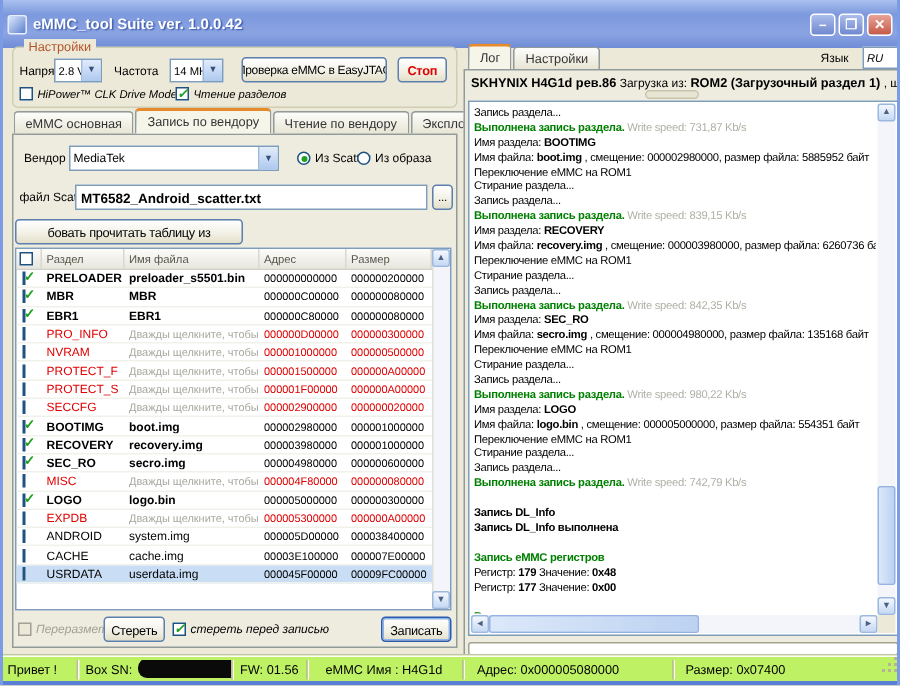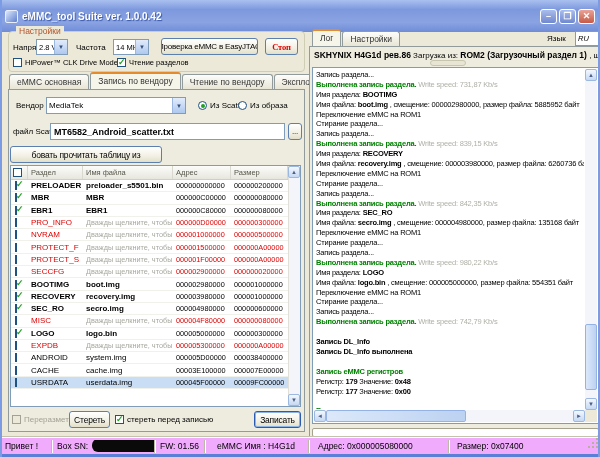--- a/index.html
+++ b/index.html
@@ -24,21 +24,21 @@
     background:linear-gradient(180deg,#ffffff,#f2f0e4 60%,#e3dfc9);
     font-size:8px;color:#000;text-align:center;white-space:nowrap;overflow:hidden;
     display:flex;align-items:center;justify-content:center;letter-spacing:-0.2px;}
   .btn.default{box-shadow:0 0 0 1px #8db4e8 inset;border-color:#2a5bb0;}
   .combo{position:absolute;height:16px;border:1px solid #7f9db9;background:#fff;
     display:flex;align-items:center;}
   .combo .ctext{flex:1;font-size:7.5px;padding-left:2px;white-space:nowrap;overflow:hidden;}
   .combo .cbtn{width:13px;height:100%;border-left:1px solid #9cb8de;flex:none;
     background:linear-gradient(180deg,#e2ecfb,#aec8ef);color:#34507c;font-size:6px;
     display:flex;align-items:center;justify-content:center;}
-  .chk{position:absolute;display:flex;align-items:center;font-size:7.5px;white-space:nowrap;}
+  .chk{position:absolute;display:flex;align-items:center;font-size:7.5px;white-space:nowrap;font-style:italic;}
   .chk .box{width:9px;height:9px;border:1px solid #1d5281;background:#fff;margin-right:3px;
     position:relative;flex:none;}
   .chk.on .box::after{content:"✓";position:absolute;left:0px;top:-2px;color:#21a121;
     font-size:9px;font-weight:bold;}
   .chk.disabled{color:#a3a095;}
   .chk.disabled .box{border-color:#a3a095;background:#ece9d8;}
   .radio{position:absolute;display:flex;align-items:center;font-size:8px;white-space:nowrap;}
   .radio .dot{width:9px;height:9px;border:1px solid #1d5281;border-radius:50%;background:#fff;
     margin-right:3px;position:relative;flex:none;}
   .radio.on .dot::after{content:"";position:absolute;left:2px;top:2px;width:4px;height:4px;
@@ -95,21 +95,21 @@
   .ls{color:#b0b0a8;}
   .lb{font-weight:bold;}
   .chipinfo{position:absolute;left:312px;top:50px;width:286px;font-size:8px;white-space:nowrap;
     overflow:hidden;}
   .chipinfo b{font-size:8.5px;}
   .grip-pill{position:absolute;left:428px;top:60px;width:36px;height:6px;border:1px solid #c8c5ae;
     border-radius:3px;background:#e8e5d4;}
   .pbar{position:absolute;left:310px;top:428px;width:287px;height:9px;border:1px solid #a5a28d;
     border-radius:2px;background:#fff;}
   
-  .statusbar{position:absolute;left:-2px;right:-2px;bottom:3px;height:17px;background:#f0abfc;
+  .statusbar{position:absolute;left:-2px;right:-2px;bottom:3px;height:17px;background:#bef264;
     border-top:1px solid #fff;box-shadow:0 -1px 0 #c5c2ab;display:flex;font-size:8.5px;
     align-items:center;}
   .seg{height:13px;border-right:1px solid #bdbaa3;box-shadow:1px 0 0 #fff;display:flex;
     align-items:center;padding-left:5px;white-space:nowrap;overflow:hidden;flex:none;}
   .blob{width:67px;height:13px;background:#0a0a0a;border-radius:6px;margin-left:4px;
     margin-top:-2px;flex:none;}
   .bottomedge{position:absolute;left:-2px;right:-2px;bottom:0;height:3px;background:#5a7fd6;}
   .resize-grip{position:absolute;right:1px;bottom:5px;width:11px;height:11px;}
   .resize-grip::after{content:"";position:absolute;width:2px;height:2px;background:#b6b29a;
     right:1px;bottom:1px;box-shadow:-4px 0 0 #b6b29a,-8px 0 0 #b6b29a,0 -4px 0 #b6b29a,
@@ -135,21 +135,21 @@
   <div class="combo" style="left:34px;top:39px;width:32px;">
     <div class="ctext">2.8 V</div>
     <div class="cbtn">▼</div>
   </div>
   <div class="lbl" style="left:74px;top:43px;">Частота</div>
   <div class="combo" style="left:111px;top:39px;width:36px;">
     <div class="ctext">14 MHz</div>
     <div class="cbtn">▼</div>
   </div>
   <div class="btn" style="left:159px;top:38px;width:97px;height:17px;">Проверка eMMC в EasyJTAG</div>
-  <div class="btn" style="left:263px;top:38px;width:33px;height:17px;color:#e00000;font-weight:bold;font-size:8.5px;font-family:Liberation Serif, serif;">Стоп</div>
+  <div class="btn" style="left:263px;top:38px;width:33px;height:17px;color:#e00000;font-weight:bold;font-size:8.5px;">Стоп</div>
   <div class="chk" style="left:11px;top:58px;">
     <span class="box"></span>
     <span>HiPower™ CLK Drive Mode</span>
   </div>
   <div class="chk on" style="left:115px;top:58px;">
     <span class="box"></span>
     <span>Чтение разделов</span>
   </div>
 
   <div class="tabstrip" style="left:7px;top:72px;">

